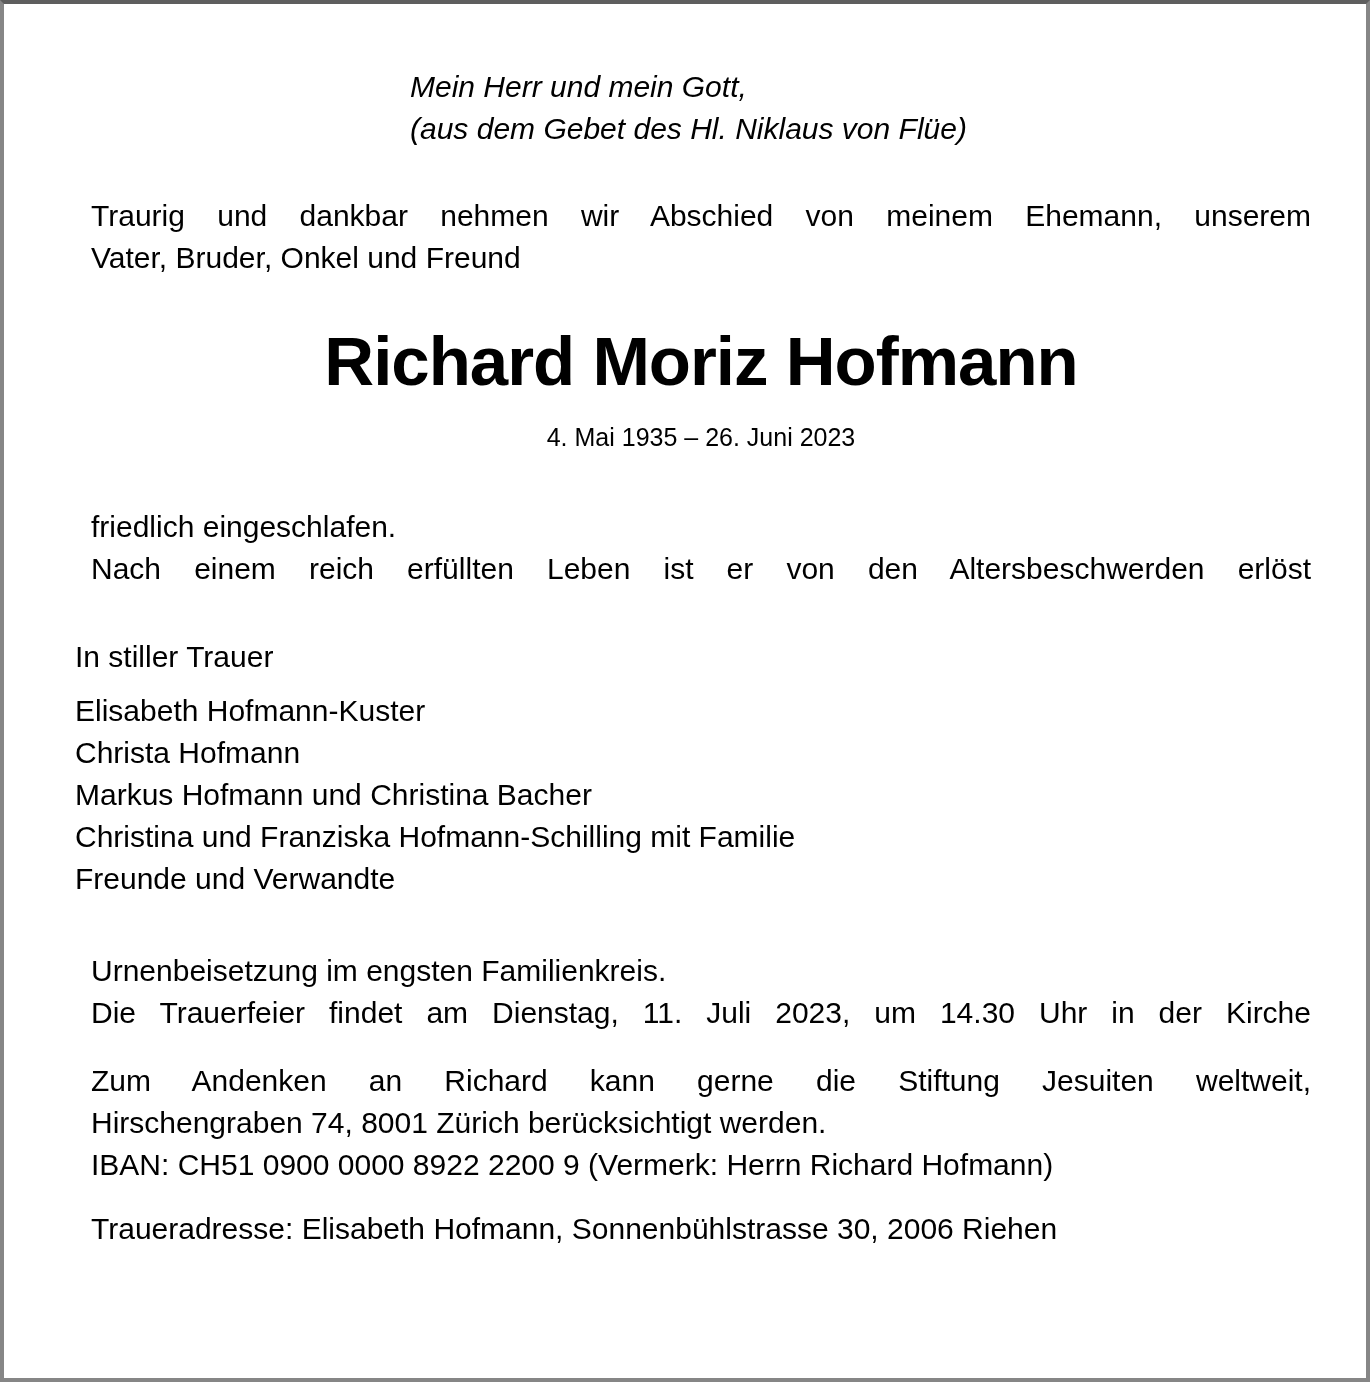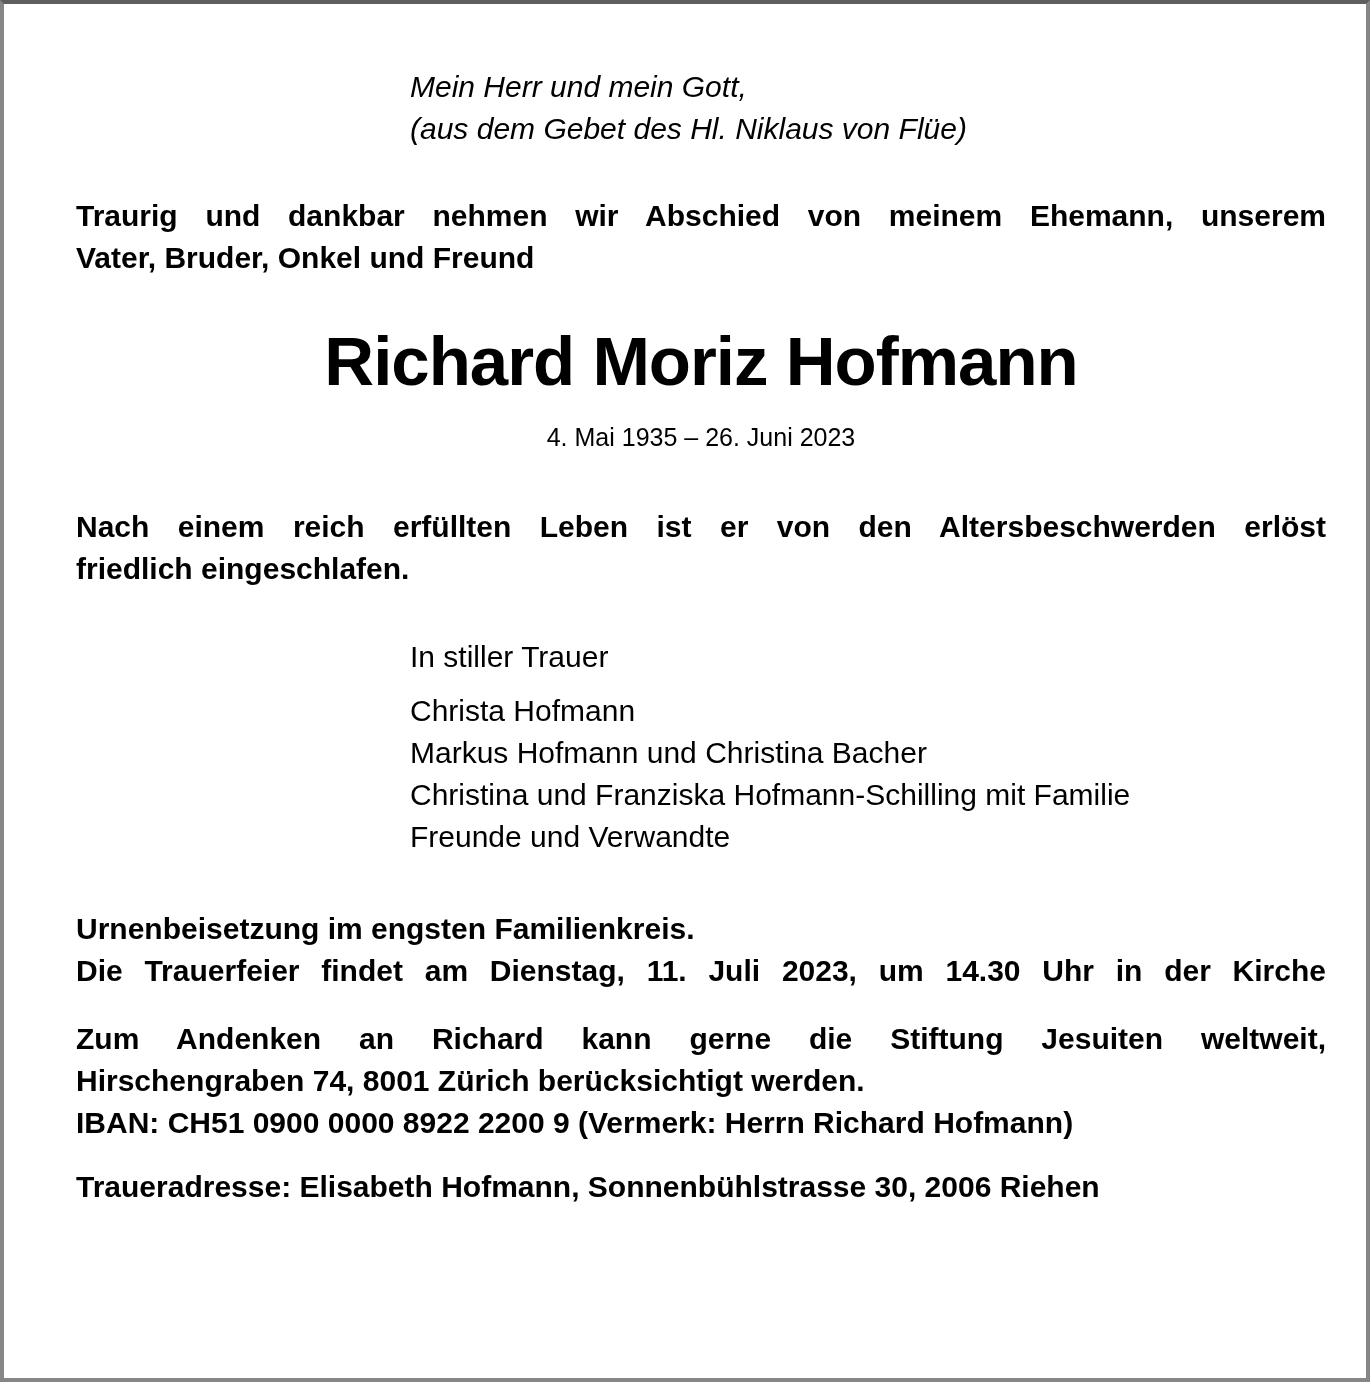--- a/index.html
+++ b/index.html
@@ -24,38 +24,38 @@
   }
   .line { display: block; }
   .jline {
     text-align: justify;
     text-align-last: justify;
   }
   .quote {
     margin-left: 335px;
     font-style: italic;
   }
-  .para { margin: 1px; font-weight: bold; }
+  .para { margin: 16px; }
   .farewell { margin-top: 45px; }
   .deceased-name {
     margin-top: 45px;
     font-size: 69px;
     line-height: 76px;
     font-weight: bold;
     text-align: center;
     letter-spacing: -1px;
     white-space: nowrap;
   }
   .life-dates {
     margin-top: 16px;
     font-size: 25px;
     text-align: center;
   }
   .death-note { margin-top: 48px; }
-  .mourning-block { margin-top: 46px; margin-left: 335px; }
+  .mourning-block { margin-top: 46px; }
   .mourners-list { margin-top: 12px; }
   .ceremony { margin-top: 50px; }
   .donation { margin-top: 26px; }
   .address { margin-top: 22px; }
 </style>
 </head>
 <body>
 
 <div class="page">
 
@@ -67,27 +67,28 @@
   <div class="para farewell">
       <div class="line jline">Traurig und dankbar nehmen wir Abschied von meinem Ehemann, unserem</div>
       <div class="line">Vater, Bruder, Onkel und Freund</div>
     </div>
 
   <div class="deceased-name">Richard Moriz Hofmann</div>
 
   <div class="life-dates">4. Mai 1935 – 26. Juni 2023</div>
 
   <div class="para death-note">
+      <div class="line">friedlich eingeschlafen.</div>
       <div class="line jline">Nach einem reich erfüllten Leben ist er von den Altersbeschwerden erlöst</div>
-      <div class="line">friedlich eingeschlafen.</div>
     </div>
 
   <div class="mourning-block">
     <div class="mourning-intro">In stiller Trauer</div>
     <div class="mourners-list">
+        <div class="line">Elisabeth Hofmann-Kuster</div>
         <div class="line">Christa Hofmann</div>
         <div class="line">Markus Hofmann und Christina Bacher</div>
         <div class="line">Christina und Franziska Hofmann-Schilling mit Familie</div>
         <div class="line">Freunde und Verwandte</div>
       </div>
   </div>
 
   <div class="para ceremony">
       <div class="line">Urnenbeisetzung im engsten Familienkreis.</div>
       <div class="line jline">Die Trauerfeier findet am Dienstag, 11. Juli 2023, um 14.30 Uhr in der Kirche</div>

